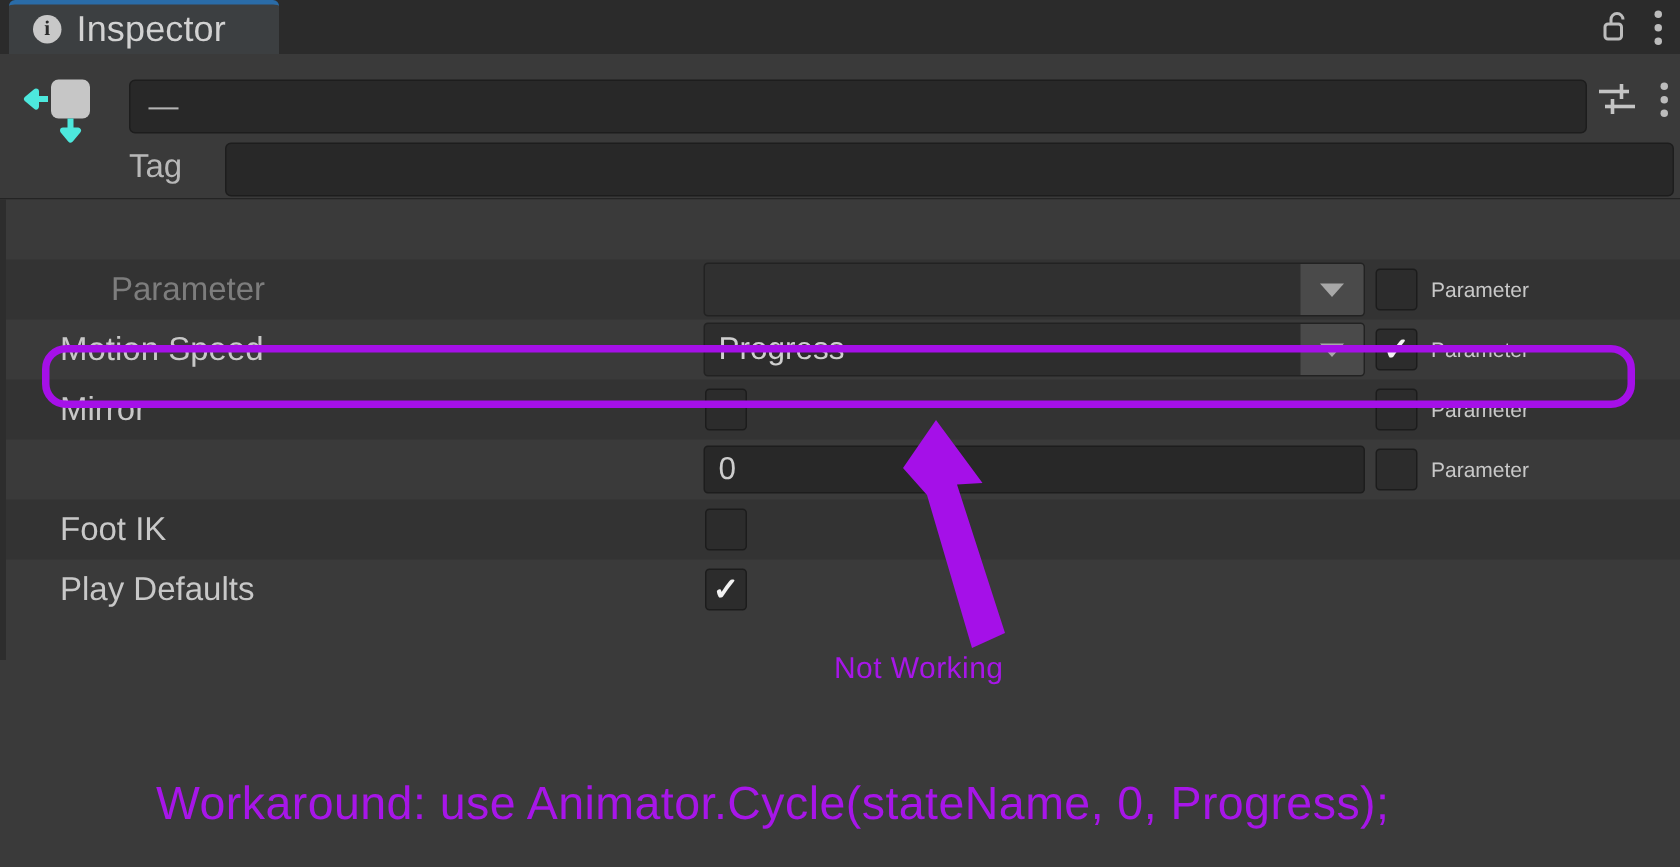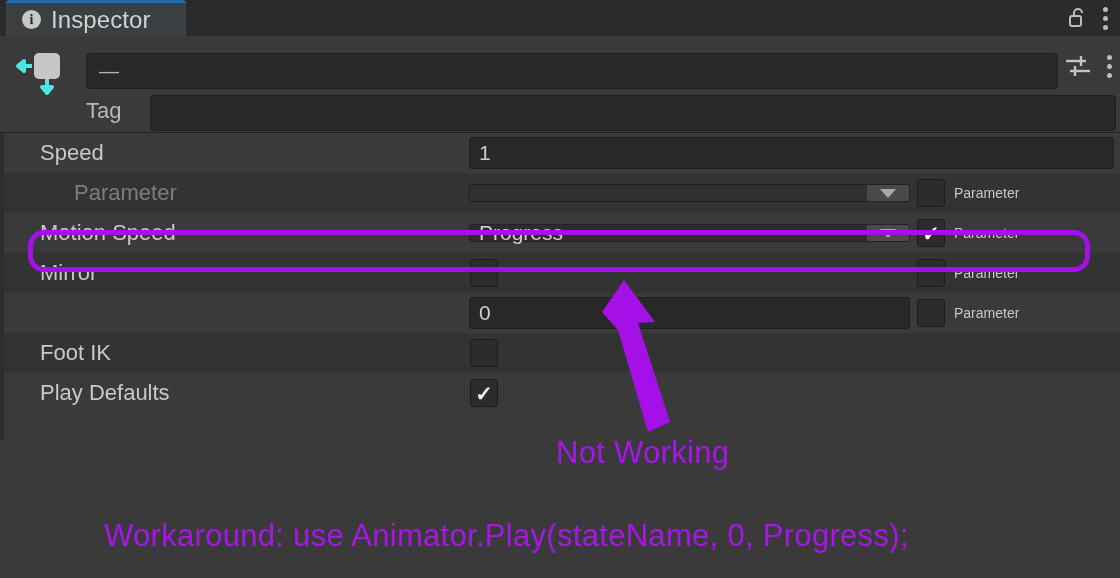--- a/index.html
+++ b/index.html
@@ -171,21 +171,21 @@
     color: #cdcdcd;
     font-size: 21px;
   }
 
   .popup-field {
     position: absolute;
     top: 50%;
     transform: translateY(-50%);
     left: 465px;
     width: 441px;
-    height: 18px;
+    height: 36px;
     background: #303030;
     border: 1px solid #222;
     border-radius: 3px;
     box-sizing: border-box;
     display: flex;
     align-items: center;
   }
   .popup-field.filled { background: #2d2d2d; }
   .popup-text {
     flex: 1;
@@ -261,21 +261,21 @@
     top: 266px;
     width: 130px;
     height: 170px;
     z-index: 7;
     pointer-events: none;
   }
   .annot-not-working {
     position: absolute;
     left: 556px;
     top: 435px;
-    font-size: 31px;
+    font-size: 20px;
     color: #a716e8;
     letter-spacing: 0.3px;
     z-index: 7;
   }
   .annot-workaround {
     position: absolute;
     left: 104px;
     top: 518px;
     font-size: 31px;
     color: #a716e8;
@@ -353,26 +353,20 @@
     </div>
 
     <span class="tag-label">Tag</span>
     <div class="tag-field">
       <span></span>
     </div>
   </div>
 
   <div class="body-panel">
 
-    <div class="row" style="top:0px;">
-      <span class="row-label">Speed</span>
-      <div class="value-field" style="left:465px; width:645px;">
-        <span>1</span>
-      </div>
-    </div>
 
     <div class="row alt" style="top:40px;">
       <span class="row-label indent">Parameter</span>
       <div class="popup-field">
         <span class="popup-text"></span>
         <span class="popup-arrow">
             <i class="caret"></i>
           </span>
       </div>
       <div class="checkbox" style="left:913px;"></div>
@@ -424,15 +418,15 @@
   <div class="highlight"></div>
 
   <span class="annot-arrow">
     <svg width="130" height="170" viewBox="0 0 130 170">
       <path d="M24 46 L46 14 L77 56 L60 57 L92 156 L70 166 L40 64 L24 46 Z" fill="#a510e8"></path>
     </svg>
   </span>
 
   <span class="annot-not-working">Not Working</span>
 
-  <span class="annot-workaround">Workaround: use Animator.Play(stateName, 0, Progress);</span>
+  <span class="annot-workaround">Workaround: use Animator.Cycle(stateName, 0, Progress);</span>
 
 </div>
 
 </body></html>

